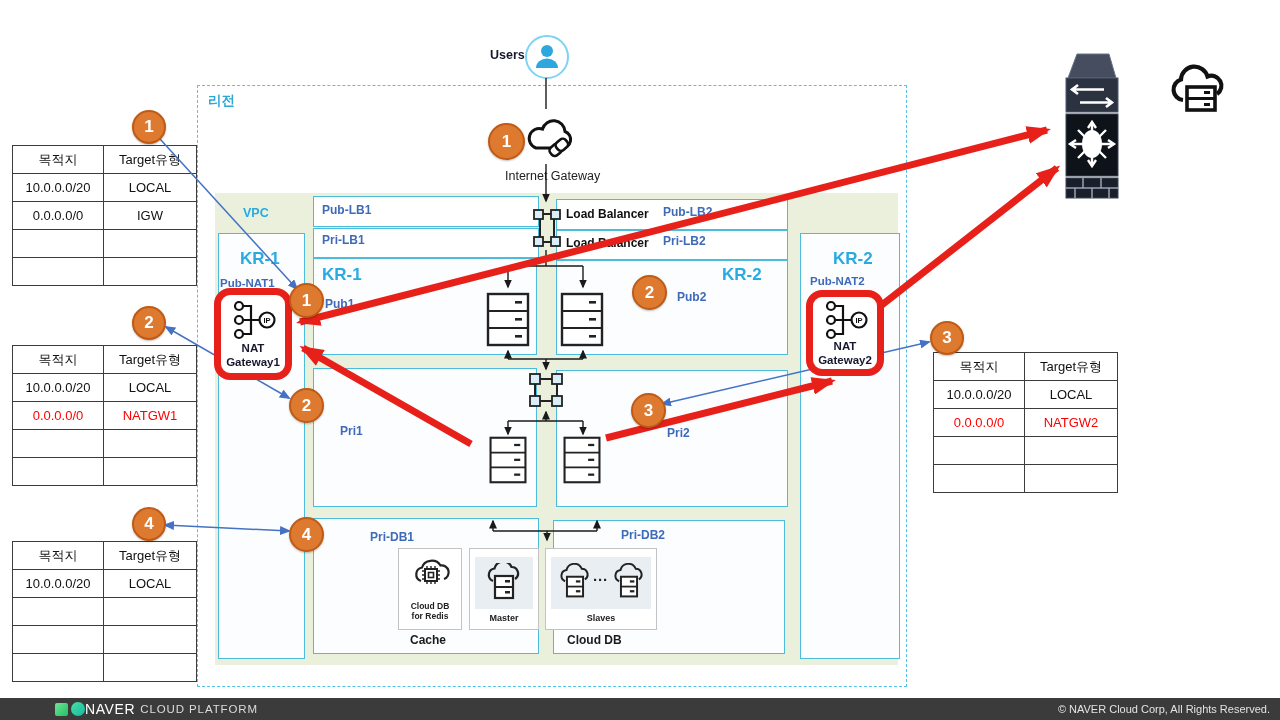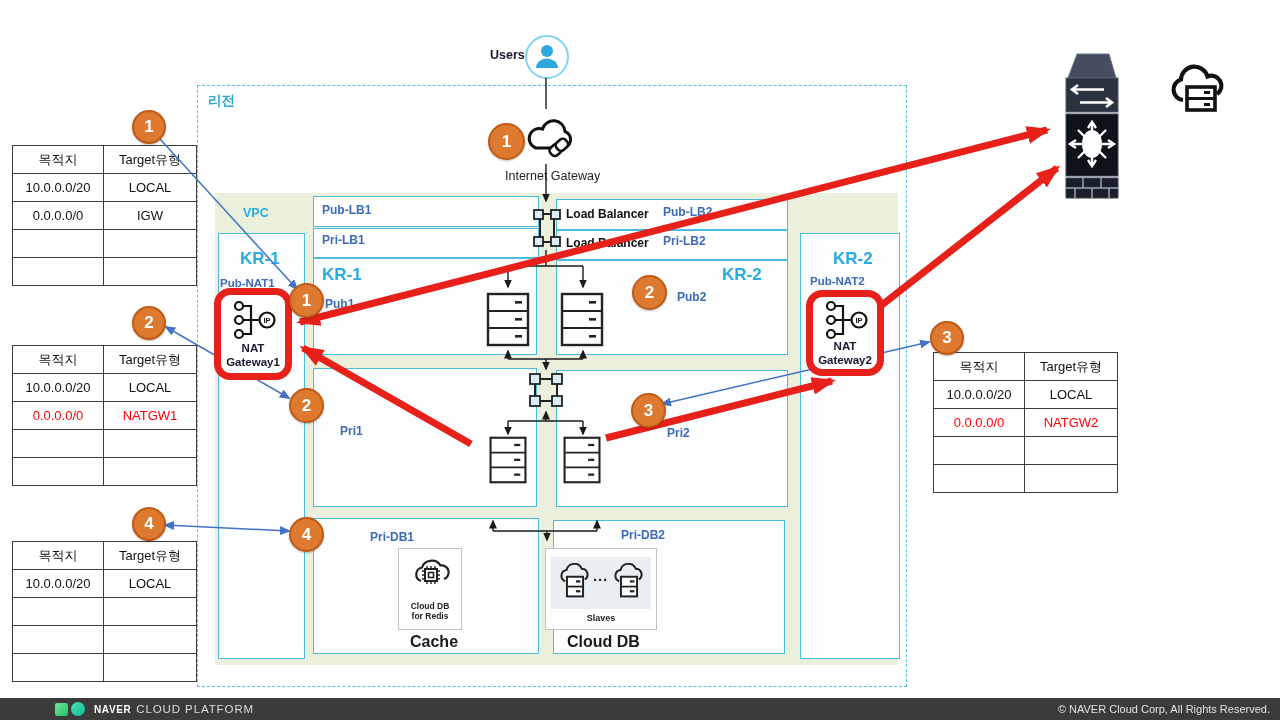--- a/index.html
+++ b/index.html
@@ -26,33 +26,33 @@
   table.rt{border-collapse:collapse;background:#fff;z-index:4;position:absolute;}
   table.rt td{border:1.6px solid #3c3c3c;font-size:13px;color:#111;text-align:center;
               height:27px;padding:0 2px;}
   table.rt td.c1{width:86px;}
   table.rt td.c2{width:88px;}
   table.rt td.red{color:#f00;}
   
   .tile{background:#fff;border:1px solid #c3c3c3;z-index:3;}
   .tilegrey{background:#e9eef3;}
   .tlabel{font-size:8.5px;font-weight:bold;color:#222;text-align:center;line-height:10px;}
-  .grouplbl{font-size:16px;font-weight:bold;color:#1a1a1a;}
+  .grouplbl{font-size:12px;font-weight:bold;color:#1a1a1a;}
   
   .vdslbl{color:#b3b3b3;font-size:12.5px;text-align:center;line-height:16px;}
   svg.overlay{position:absolute;left:0;top:0;z-index:5;pointer-events:none;}
   .icon{z-index:3;}
   
   .footer{left:0;top:698px;width:1280px;height:22px;background:#3b3b3b;z-index:8;
           display:flex;align-items:center;}
   .f-square{width:13px;height:13px;border-radius:2px;margin-left:55px;
             background:linear-gradient(135deg,#72e392,#1fc06a);}
   .f-circle{width:14px;height:14px;border-radius:50%;margin-left:3px;
             background:linear-gradient(135deg,#46e2a2,#16b9a2);}
-  .f-bold{color:#fff;font-weight:bold;font-size:10px;letter-spacing:.6px;margin-left:9px;}
+  .f-bold{color:#fff;font-weight:normal;font-size:14px;letter-spacing:.6px;margin-left:0;}
   .f-rest{color:#dcdcdc;font-size:11.5px;letter-spacing:.9px;margin-left:5px;}
   .f-copy{color:#e3e3e3;font-size:11px;margin-left:auto;margin-right:10px;}
 </style>
 </head>
 <body>
 
 <div id="canvas">
 
   <div class="abs region" style="left:197px;top:85px;width:708px;height:600px;"></div>
   <div class="abs regionlbl" style="left:208px;top:92px;">리전</div>
@@ -104,20 +104,31 @@
       <rect x="14" y="14" width="12" height="12" fill="#fff" stroke="#222" stroke-width="2"></rect>
       <rect x="17.5" y="17.5" width="5" height="5" fill="none" stroke="#222" stroke-width="1.6"></rect>
       <path d="M16,11 v3 M20,11 v3 M24,11 v3 M16,26 v3 M20,26 v3 M24,26 v3 M11,16 h3 M11,20 h3 M11,24 h3 M26,16 h3 M26,20 h3 M26,24 h3" stroke="#222" stroke-width="1.4"></path>
     </svg>
     <div class="abs tlabel" style="left:0;top:52px;width:62px;">
       <span>Cloud DB</span><br>
       <span>for Redis</span>
     </div>
   </div>
 
+  <div class="abs tile" style="left:469px;top:548px;width:68px;height:80px;">
+    <div class="abs tilegrey" style="left:5px;top:8px;width:58px;height:52px;"></div>
+    <svg class="abs icon" style="left:15px;top:14px;" width="38" height="40" viewBox="0 0 38 40">
+      <path d="M8,18 a6.5,6.5 0 0 1 1.5,-12.5 a9,9 0 0 1 17,-1.5 a6.5,6.5 0 0 1 3.5,12" fill="none" stroke="#222" stroke-width="2.2"></path>
+      <rect x="10" y="13" width="18" height="22" fill="#fff" stroke="#222" stroke-width="2.2"></rect>
+      <path d="M10,24 h18" stroke="#222" stroke-width="2"></path>
+      <rect x="20" y="17" width="5" height="2.5" fill="#222"></rect>
+      <rect x="20" y="28" width="5" height="2.5" fill="#222"></rect>
+    </svg>
+    <div class="abs tlabel" style="left:0;top:64px;width:68px;font-size:9px;">Master</div>
+  </div>
 
   <div class="abs tile" style="left:545px;top:548px;width:110px;height:80px;">
     <div class="abs tilegrey" style="left:5px;top:8px;width:100px;height:52px;"></div>
     <svg class="abs icon" style="left:12px;top:14px;" width="34" height="40" viewBox="0 0 38 40">
       <path d="M8,18 a6.5,6.5 0 0 1 1.5,-12.5 a9,9 0 0 1 17,-1.5 a6.5,6.5 0 0 1 3.5,12" fill="none" stroke="#222" stroke-width="2.2"></path>
       <rect x="10" y="13" width="18" height="22" fill="#fff" stroke="#222" stroke-width="2.2"></rect>
       <path d="M10,24 h18" stroke="#222" stroke-width="2"></path>
       <rect x="20" y="17" width="5" height="2.5" fill="#222"></rect>
       <rect x="20" y="28" width="5" height="2.5" fill="#222"></rect>
     </svg>

